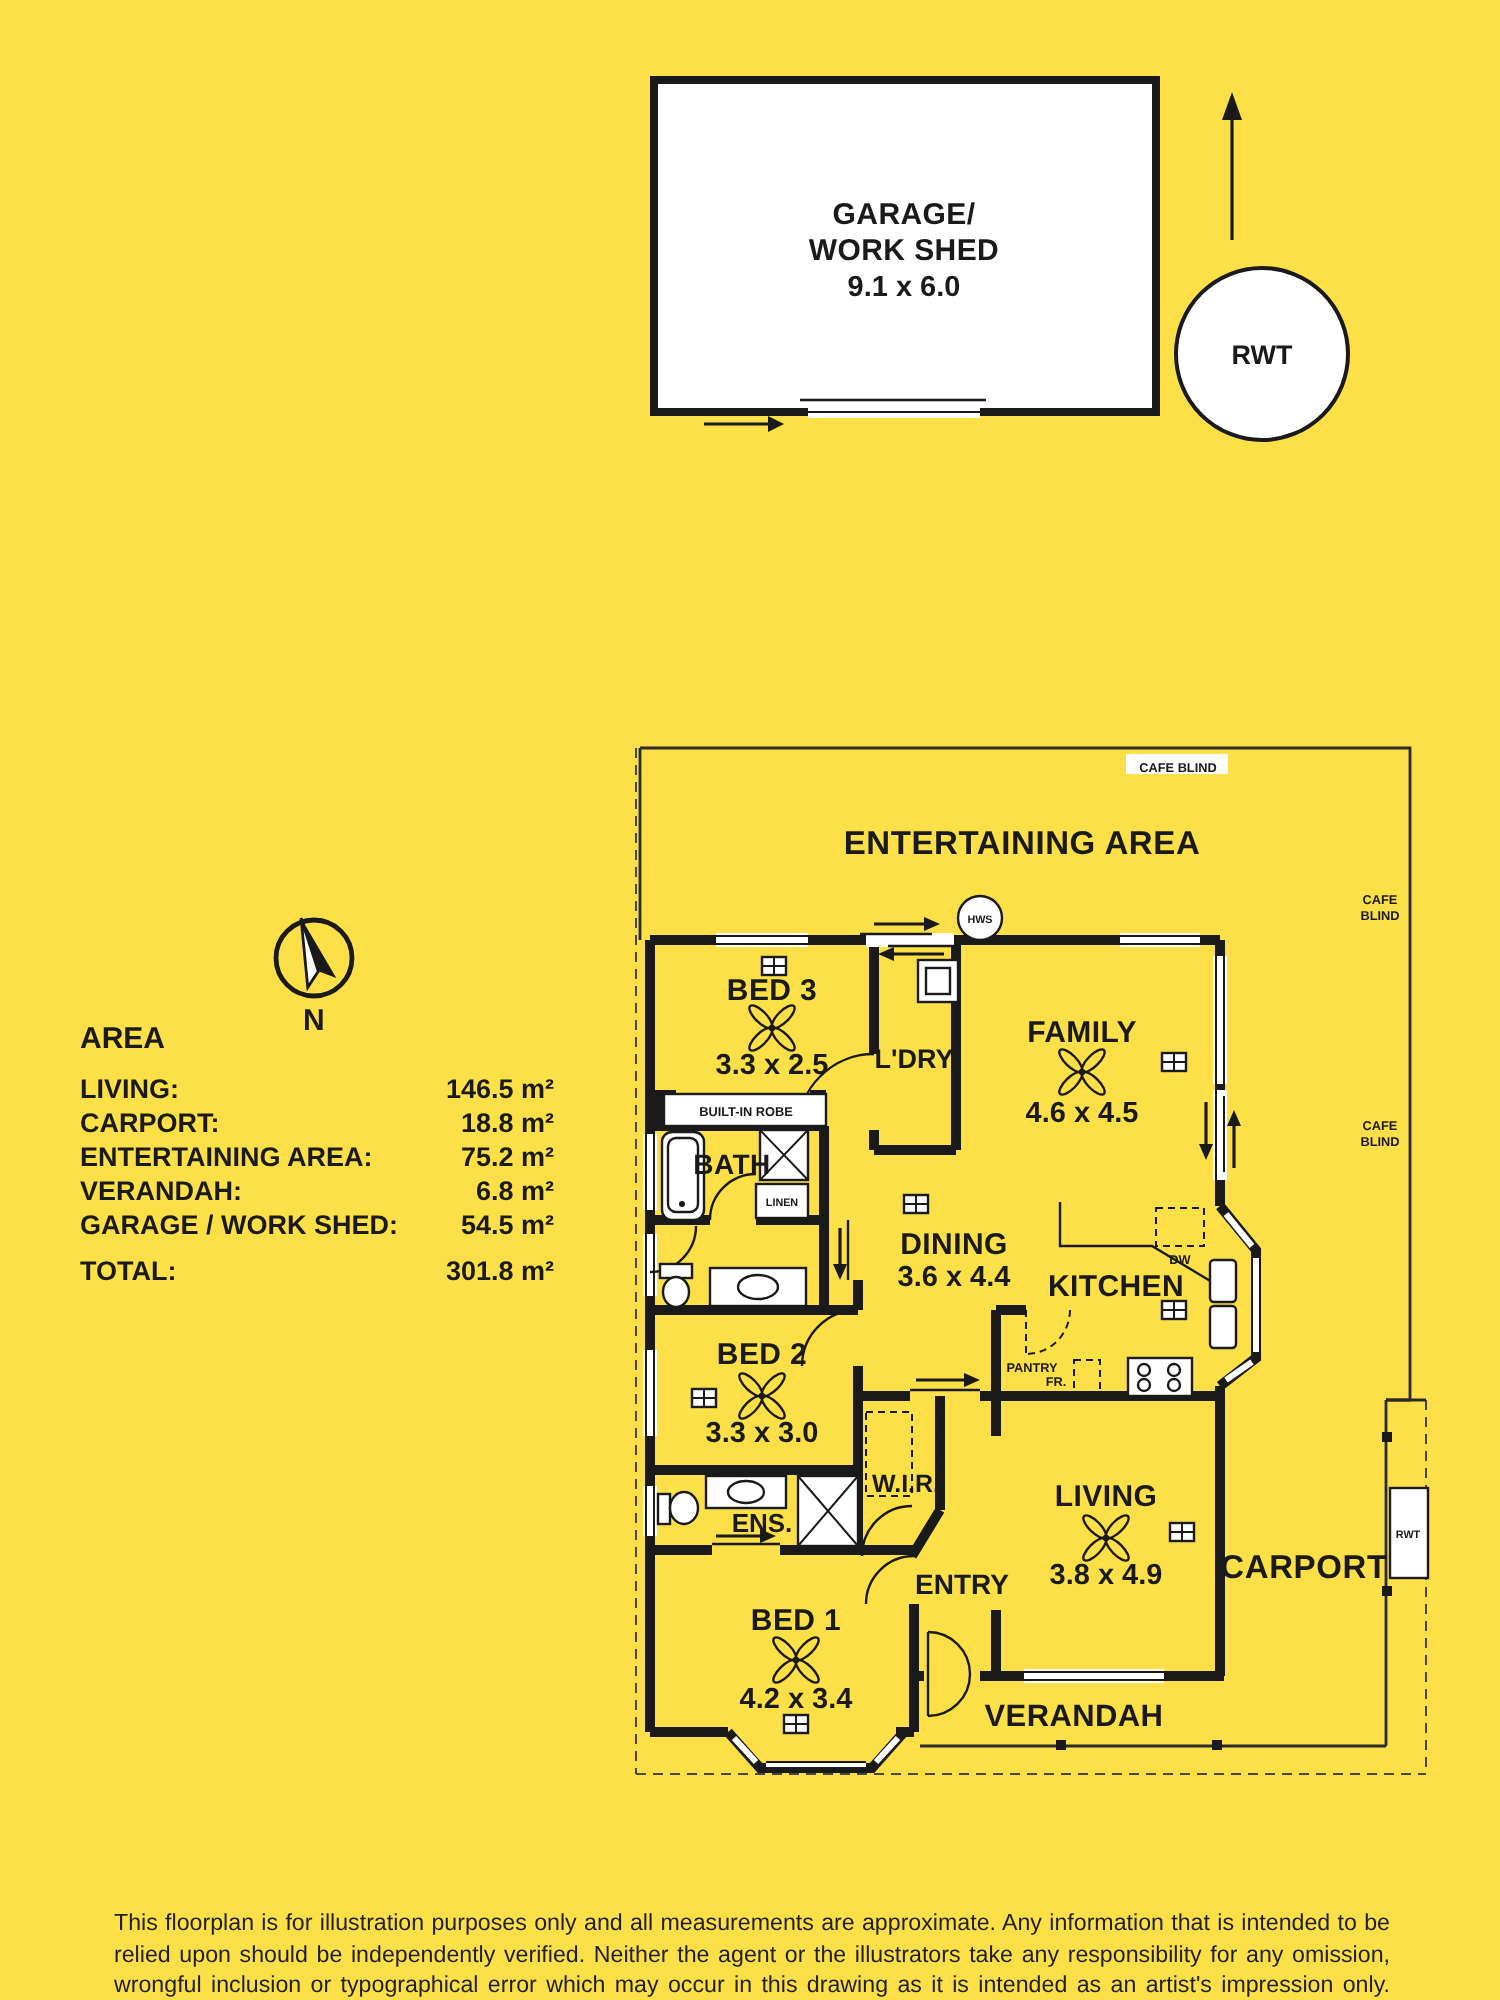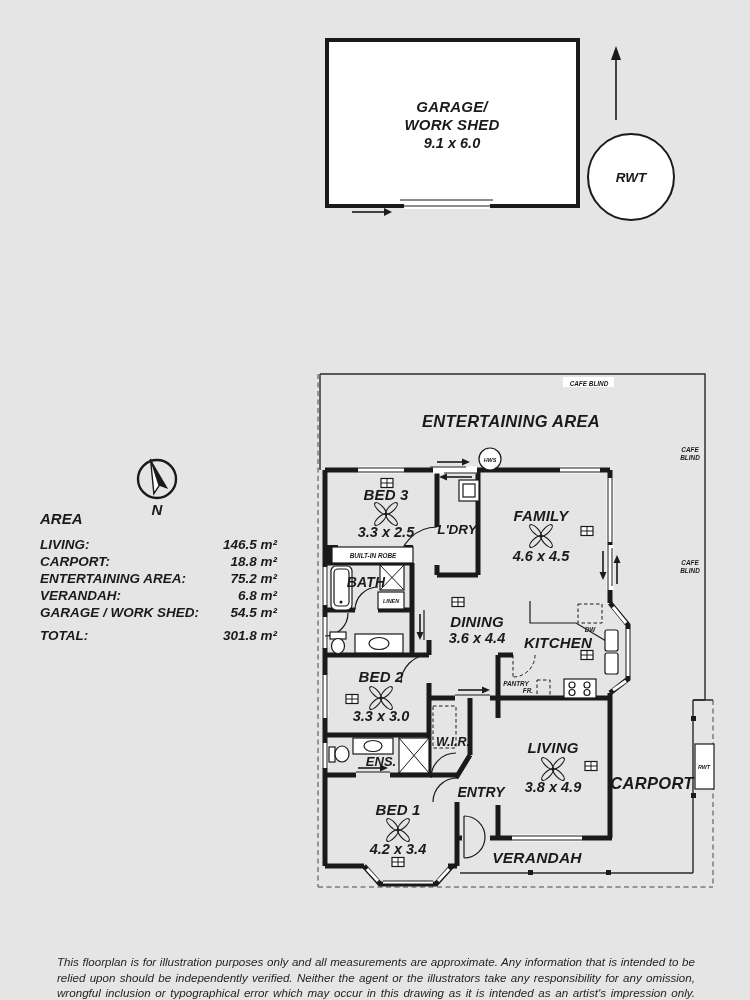--- a/index.html
+++ b/index.html
@@ -1,17 +1,17 @@
 <!DOCTYPE html>
 <html><head>
 <meta charset="utf-8">
 <style>
   html,body{margin:0;padding:0;background:#fff;}
-  #stage{position:relative;width:750px;height:1000px;background:#e5e5e5;overflow:hidden;
-         font-family:"Liberation Sans",sans-serif;font-style:italic;}
+  #stage{position:relative;width:750px;height:1000px;background:#fde047;overflow:hidden;
+         font-family:"Liberation Sans",sans-serif;}
   svg{position:absolute;left:0;top:0;}
   
   .t{font-family:"Liberation Sans",sans-serif;font-weight:bold;fill:#1a1a1a;}
   .room{font-size:15px;text-anchor:middle;letter-spacing:.2px;}
   .room-big{font-size:16.5px;text-anchor:middle;letter-spacing:.3px;}
   .dims{font-size:14.5px;text-anchor:middle;}
   .md{font-size:12.5px;text-anchor:middle;}
   .sm{font-size:6.4px;text-anchor:middle;}
   .xs{font-size:5.4px;text-anchor:middle;}
   .area-title{font-size:15px;text-anchor:start;}

